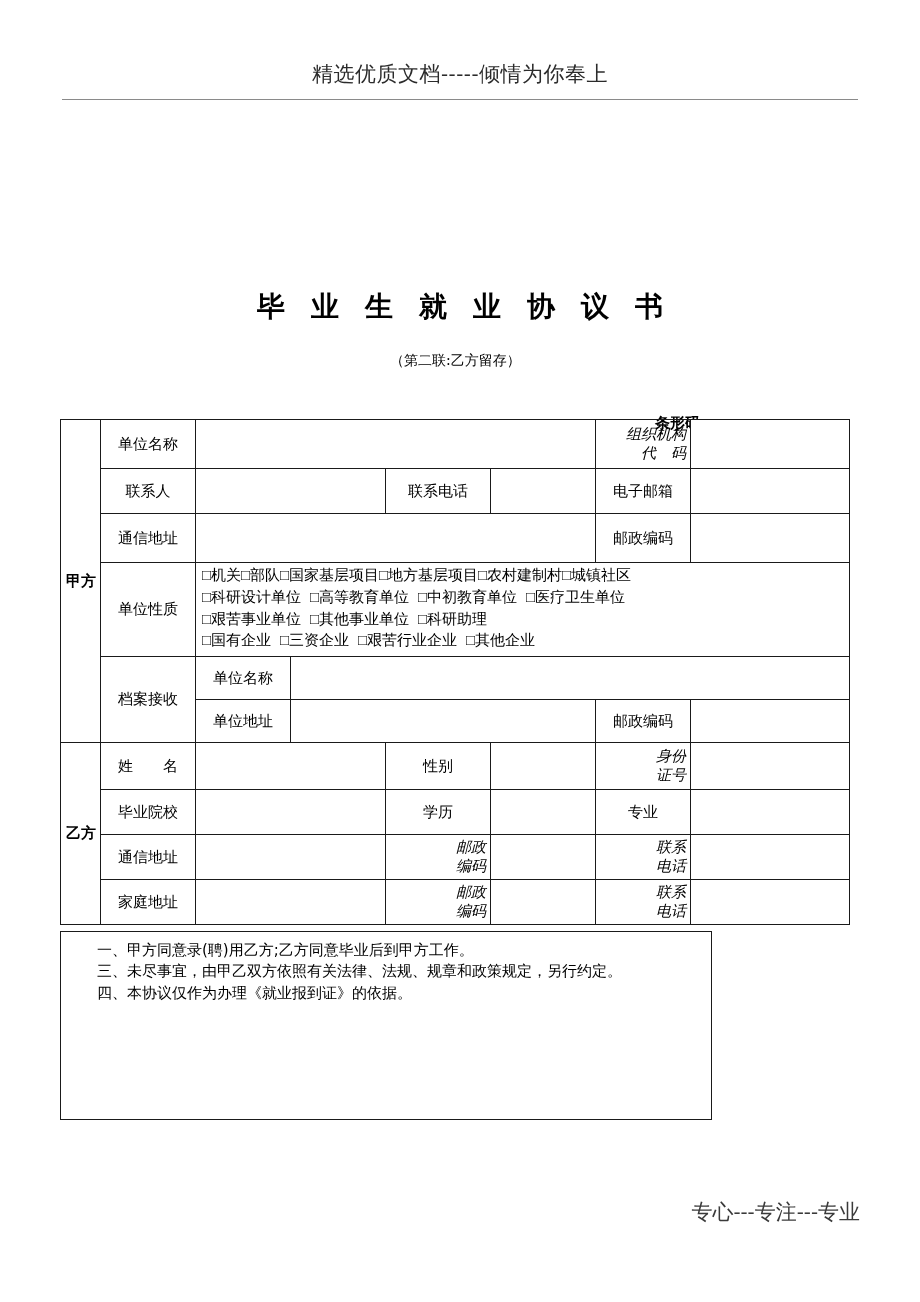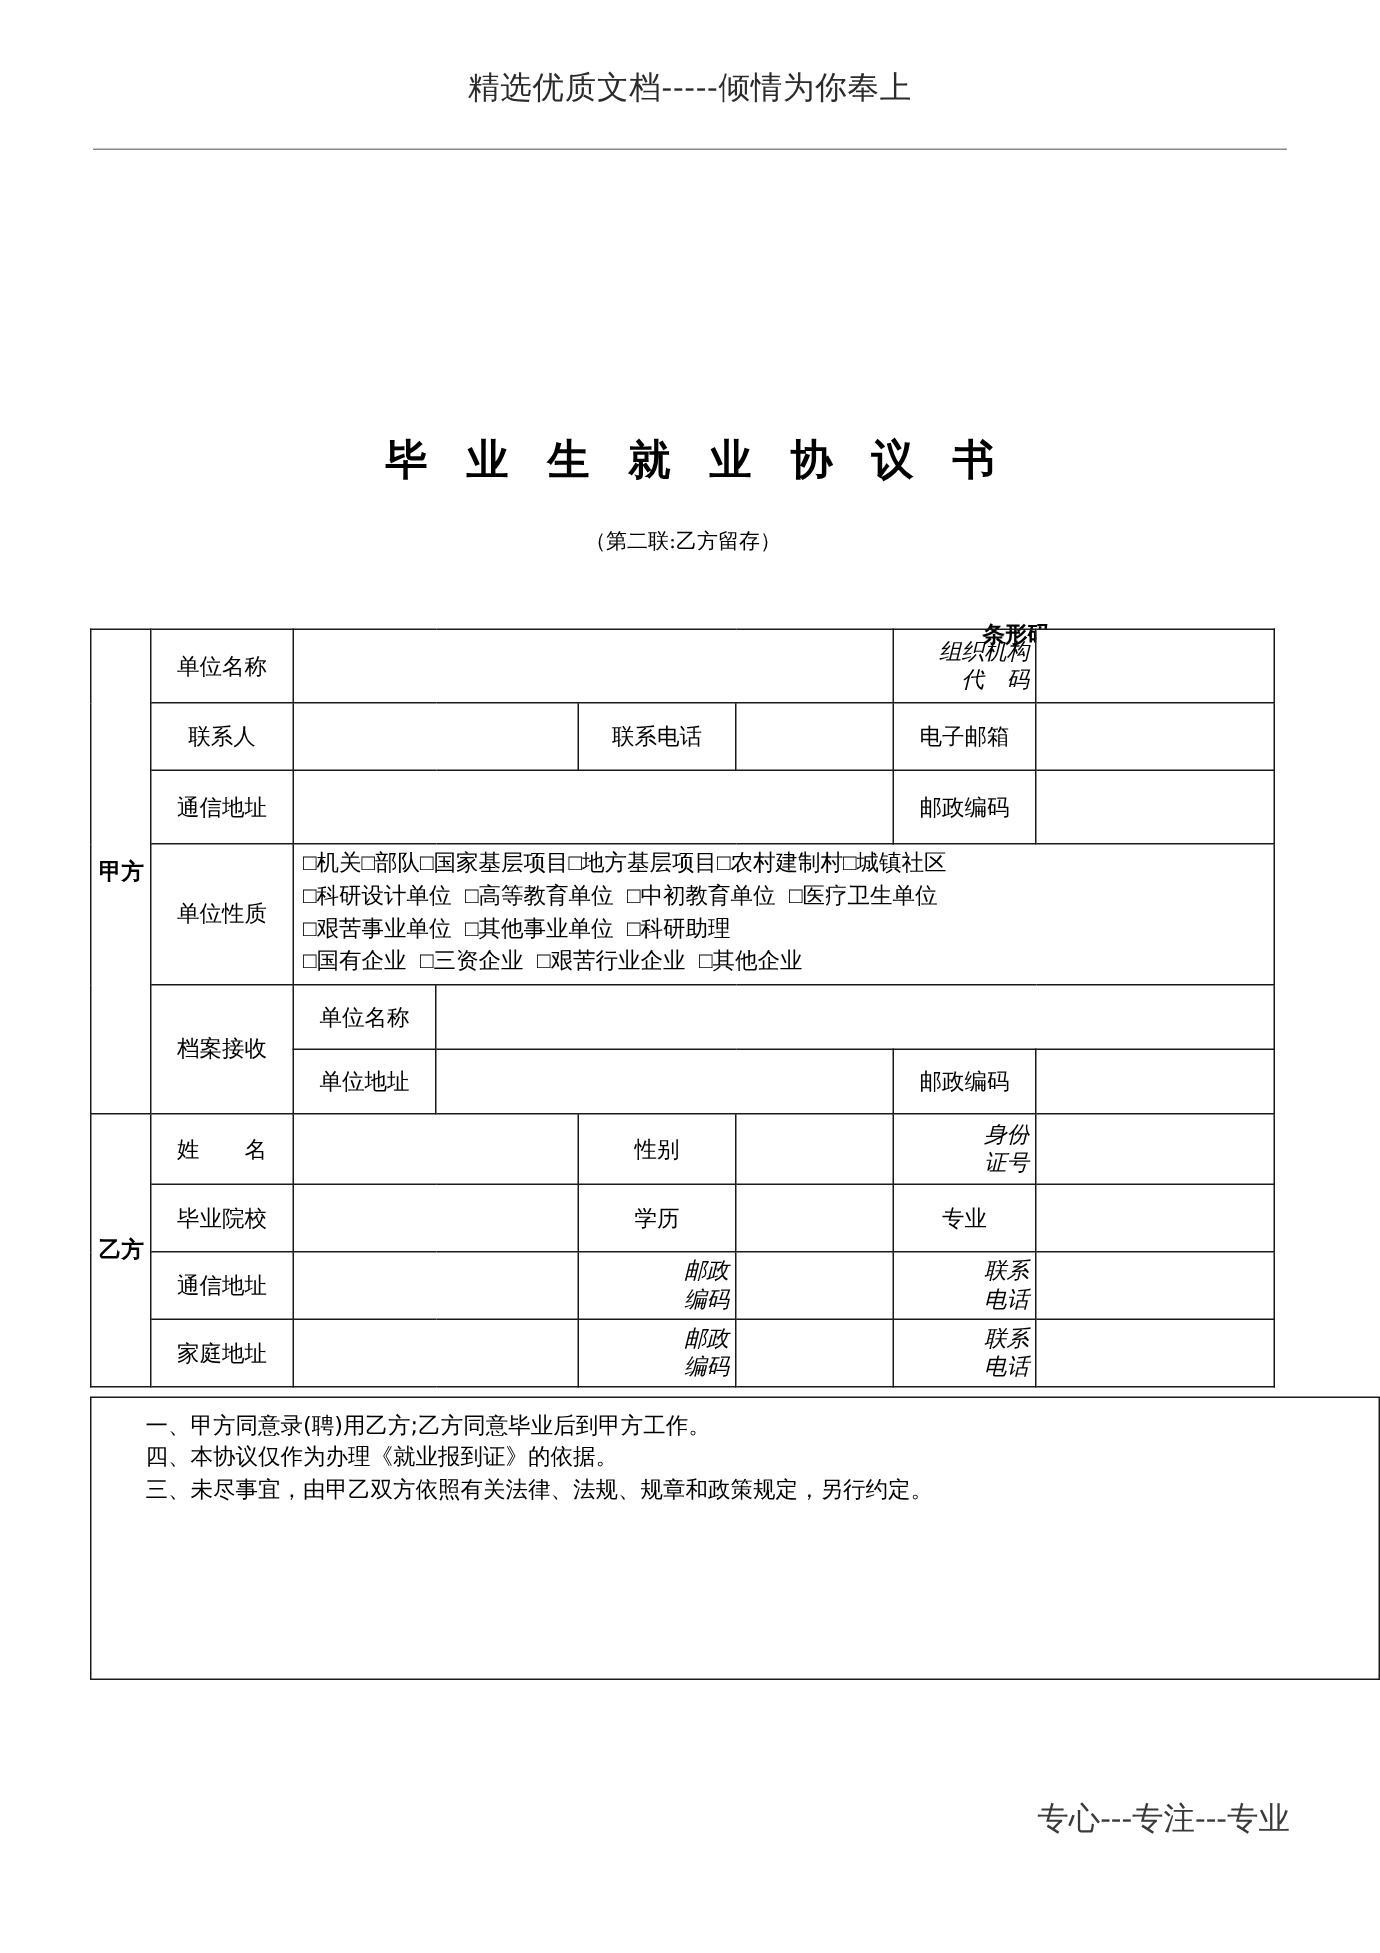--- a/index.html
+++ b/index.html
@@ -13,21 +13,21 @@
     position: relative;
     font-family: "DejaVu Sans", "Liberation Sans", sans-serif;
     color: #000000;
     overflow: hidden;
   }
 
   
   .page-header {
     position: absolute;
     left: 60px;
-    top: 44px;
+    top: 60px;
     width: 800px;
     text-align: center;
   }
   .page-header .hdr-text {
     font-size: 21px;
     letter-spacing: 0.5px;
     color: #2b2b2b;
     font-family: "DejaVu Serif", "Liberation Serif", serif;
   }
   .header-rule {
@@ -123,21 +123,21 @@
     padding: 3px 0 3px 2px;
     font-family: Liberation Mono, monospace;
   }
   .nature-block .nline { white-space: nowrap; display: block; }
 
   
   .terms-box {
     position: absolute;
     left: 60px;
     top: 931px;
-    width: 860px;
+    width: 652px;
     height: 189px;
     border: 1px solid #1a1a1a;
     box-sizing: border-box;
     padding: 8px 6px 0 6px;
     overflow: hidden;
   }
   .terms-p {
     font-size: 15px;
     line-height: 1.42;
     text-align: justify;
@@ -300,17 +300,17 @@
     </td>
     <td class="fill">&nbsp;</td>
   </tr>
 </tbody>
     </table>
 </div>
 
 <div class="terms-box">
 
   <p class="terms-p">一、甲方同意录(聘)用乙方;乙方同意毕业后到甲方工作。</p>
+  <p class="terms-p">三、未尽事宜，由甲乙双方依照有关法律、法规、规章和政策规定，另行约定。</p>
   <p class="terms-p">四、本协议仅作为办理《就业报到证》的依据。</p>
-  <p class="terms-p">三、未尽事宜，由甲乙双方依照有关法律、法规、规章和政策规定，另行约定。</p>
 </div>
 
 <div class="page-footer">专心---专注---专业</div>
 
 </body></html>

